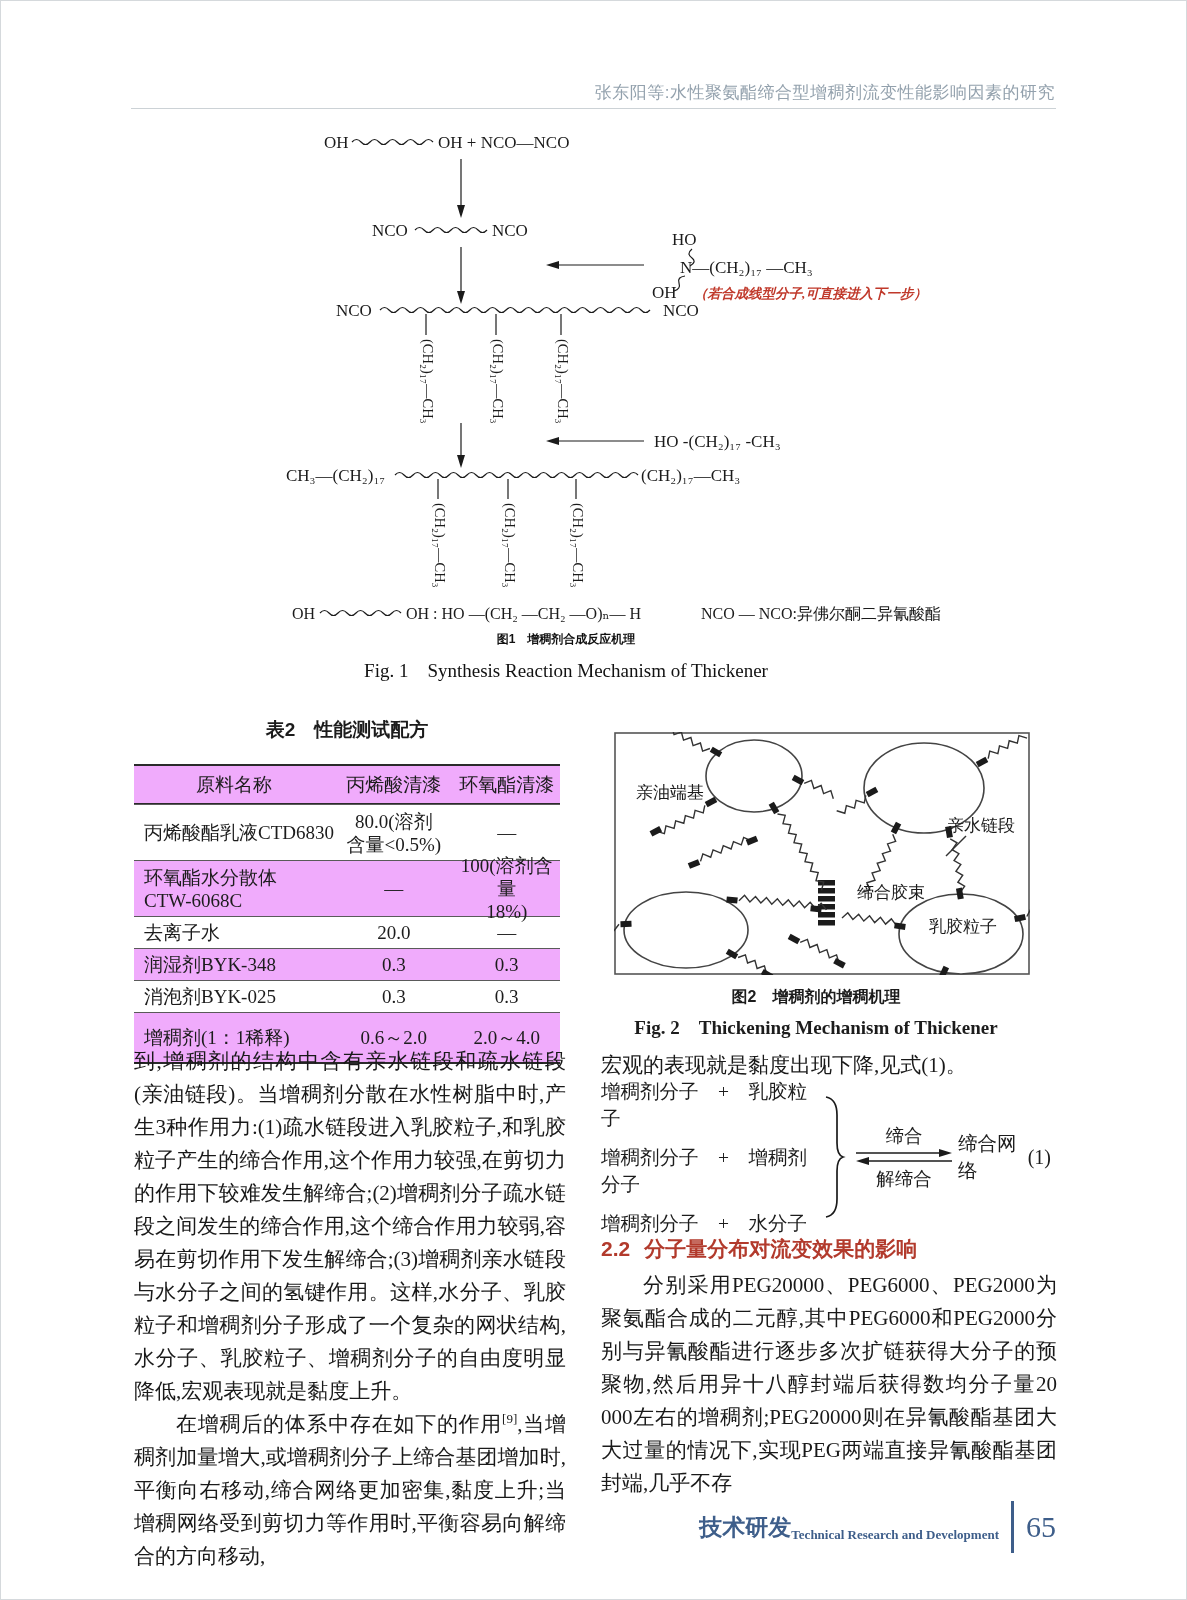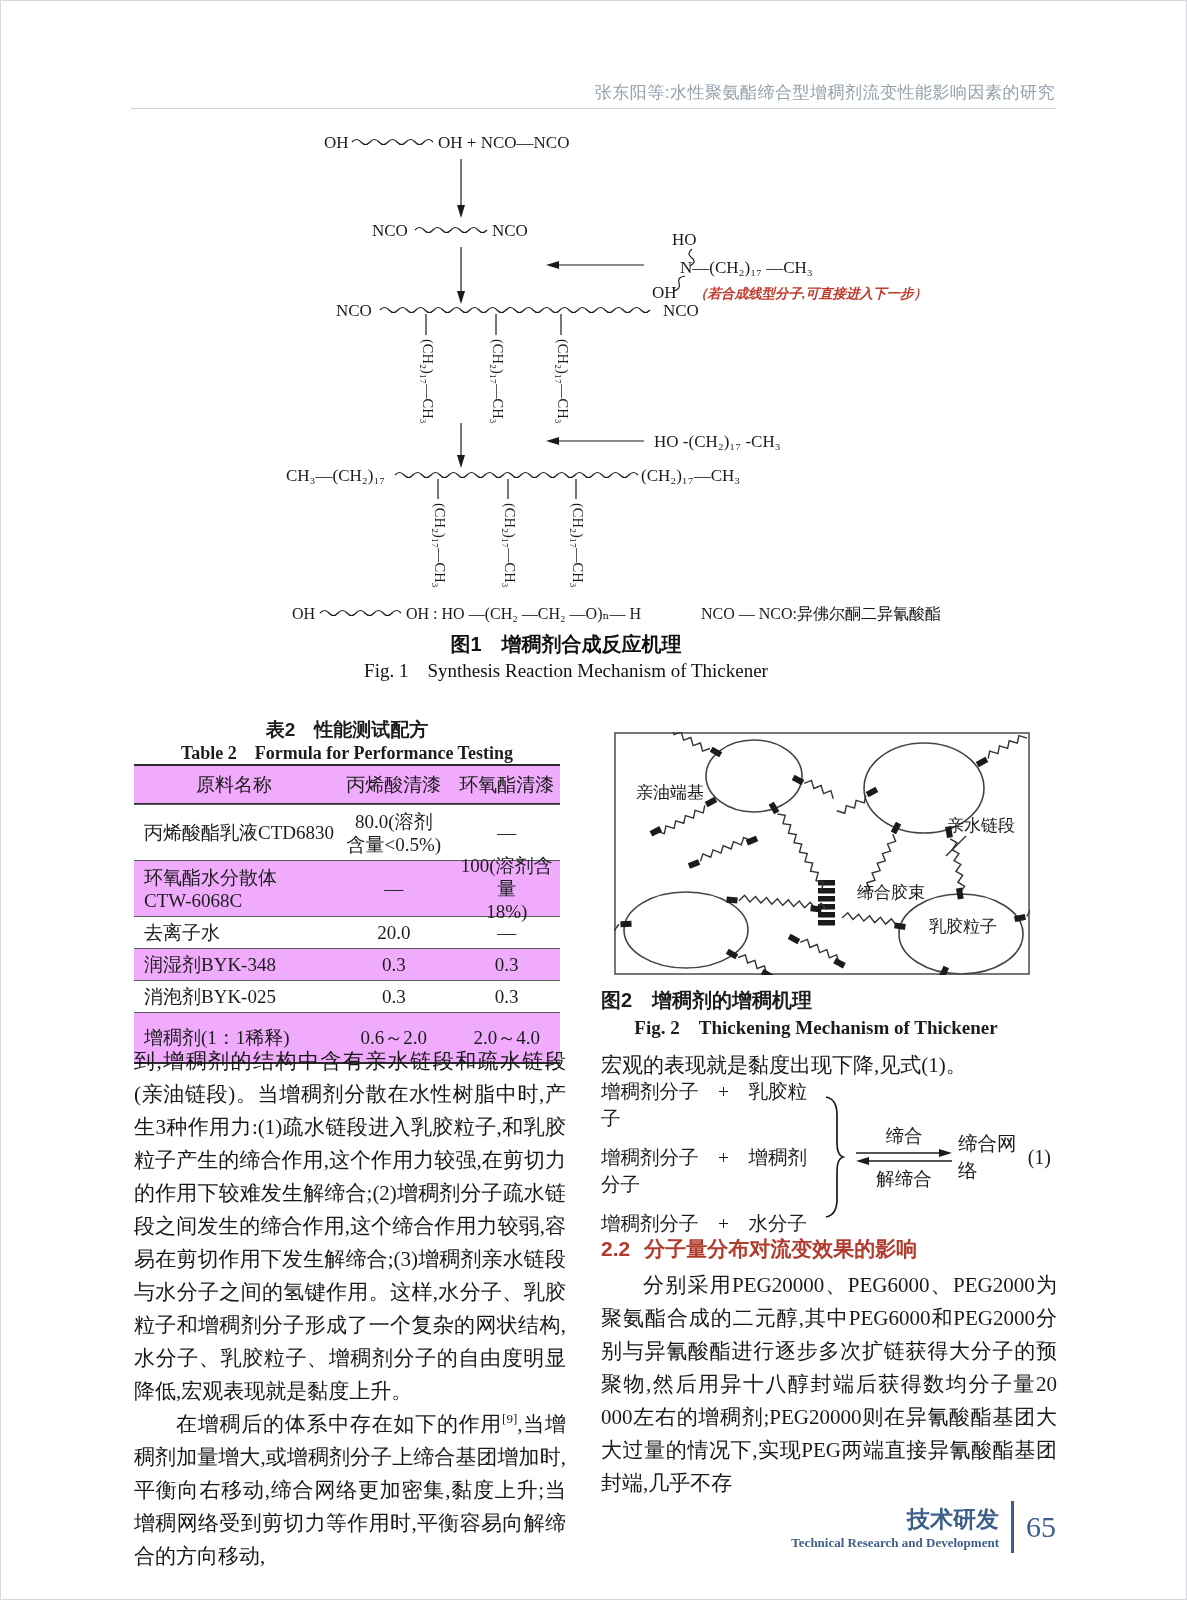--- a/index.html
+++ b/index.html
@@ -12,21 +12,21 @@
 
   
   .fig1-svg{position:absolute;left:245px;top:122px;}
   .chem{font-family:"Liberation Serif","DejaVu Serif",serif;font-size:17px;fill:#1b1b1b;}
   .chem-sm{font-family:"Liberation Serif","DejaVu Serif",serif;font-size:14.5px;fill:#1b1b1b;}
   .chem-leg{font-family:"Liberation Serif","DejaVu Serif",serif;font-size:16px;fill:#1b1b1b;}
   .red-note{font-family:"Liberation Serif","DejaVu Serif",serif;font-size:13.5px;fill:#c0392b;font-style:italic;font-weight:700;}
   .ln{stroke:#1b1b1b;stroke-width:1.2;fill:none;}
   .arr{fill:#1b1b1b;stroke:none;}
 
-  .cap-cn{position:absolute;left:130px;width:870px;text-align:center;font-size:20px;font-weight:700;color:#111;
+  .cap-cn{position:absolute;left:130px;width:870px;text-align:center;font-size:12px;font-weight:700;color:#111;
     font-family:"Liberation Sans","DejaVu Sans",sans-serif;}
   .cap-en{position:absolute;left:130px;width:870px;text-align:center;font-size:19px;font-weight:400;color:#111;}
 
   
   .tbl-title-cn{position:absolute;left:133px;width:426px;top:716px;text-align:center;font-size:19px;font-weight:700;
     font-family:"Liberation Sans","DejaVu Sans",sans-serif;}
   .tbl-title-en{position:absolute;left:133px;width:426px;top:740px;text-align:center;font-size:18px;font-weight:700;}
   .tbl{position:absolute;left:133px;top:763px;width:426px;border-top:2.2px solid #2b2b2b;border-bottom:2.2px solid #2b2b2b;
        font-size:19px;line-height:23px;}
   .trow{display:flex;align-items:center;box-sizing:border-box;}
@@ -39,21 +39,21 @@
   .c3{width:25%;text-align:center;}
   .cc{text-align:center;padding-left:0;}
   .pre{white-space:pre-line;}
 
   
   .fig2-svg{position:absolute;left:613px;top:731px;}
   .f2t{font-family:"Liberation Serif","DejaVu Serif",serif;font-size:17px;fill:#1b1b1b;}
   .f2ln{stroke:#333;stroke-width:1.4;fill:none;}
   .f2el{stroke:#444;stroke-width:1.6;fill:#fff;}
   .f2tip{fill:#1b1b1b;stroke:none;}
-  .cap2-cn{position:absolute;left:600px;width:430px;top:986px;font-size:20px;font-weight:700;
+  .cap2-cn{position:absolute;left:600px;width:430px;top:986px;text-align:center;font-size:16px;font-weight:700;
     font-family:"Liberation Sans","DejaVu Sans",sans-serif;}
   .cap2-en{position:absolute;left:600px;width:430px;top:1014px;text-align:center;font-size:19px;font-weight:700;}
 
   
   .body-col{position:absolute;font-size:21px;line-height:33px;text-align:justify;color:#191919;}
   .left-col{left:133px;top:1044px;width:432px;}
   .left-col p{margin:0;}
   .p-indent{text-indent:2em;}
   sup{font-size:13px;line-height:0;}
   .right-intro{left:600px;top:1048px;width:456px;}
@@ -67,21 +67,21 @@
   .eq-num{margin-left:auto;padding-right:6px;font-size:20px;}
 
   .sec-heading{position:absolute;left:600px;top:1234px;font-size:21px;font-weight:700;color:#b23a2c;
     font-family:"Liberation Sans","DejaVu Sans",sans-serif;}
   .sec-heading .num{margin-right:14px;}
   .right-para{left:600px;top:1268px;width:456px;}
   .right-para p{margin:0;}
 
   
   .footer{position:absolute;top:1500px;right:130px;display:flex;align-items:center;gap:12px;color:#3e5e8a;}
-  .footer-txt{display:flex;flex-direction:column;align-items:flex-end;}
+  .footer-txt{display:flex;flex-direction:row;align-items:flex-end;}
   .footer-cn{font-size:23px;font-weight:700;font-family:"Liberation Sans","DejaVu Sans",sans-serif;}
   .footer-en{font-size:13px;font-weight:600;}
   .footer-bar{width:3px;height:52px;background:#3e5e8a;}
   .footer-num{font-size:30px;}
 </style>
 </head>
 <body>
 
 <div class="page">
 
@@ -143,21 +143,20 @@
 
     <text class="chem-leg" x="46" y="496">OH</text>
     <path class="ln" d="M74,490q4.5,-5 9,0t9,0t9,0t9,0t9,0t9,0t9,0t9,0t9,0"></path>
     <text class="chem-leg" x="160" y="496">OH : HO —(CH₂ —CH₂ —O)ₙ— H</text>
     <text class="chem-leg" x="455" y="496">NCO — NCO:异佛尔酮二异氰酸酯</text>
   </svg>
   <div class="cap-cn" style="top:630px;">图1　增稠剂合成反应机理</div>
   <div class="cap-en" style="top:657px;">Fig. 1　Synthesis Reaction Mechanism of Thickener</div>
 
   <div class="tbl-title-cn">表2　性能测试配方</div>
-  <div class="tbl-title-en">Table 2　Formula for Performance Testing</div>
   <div class="tbl">
     <div class="trow tbl-head pink">
       <div class="c1 cc">原料名称</div>
       <div class="c2">丙烯酸清漆</div>
       <div class="c3">环氧酯清漆</div>
     </div>
     <div class="trow h56">
       <div class="c1">丙烯酸酯乳液CTD6830</div>
       <div class="c2 pre">80.0(溶剂
 含量&lt;0.5%)</div>

